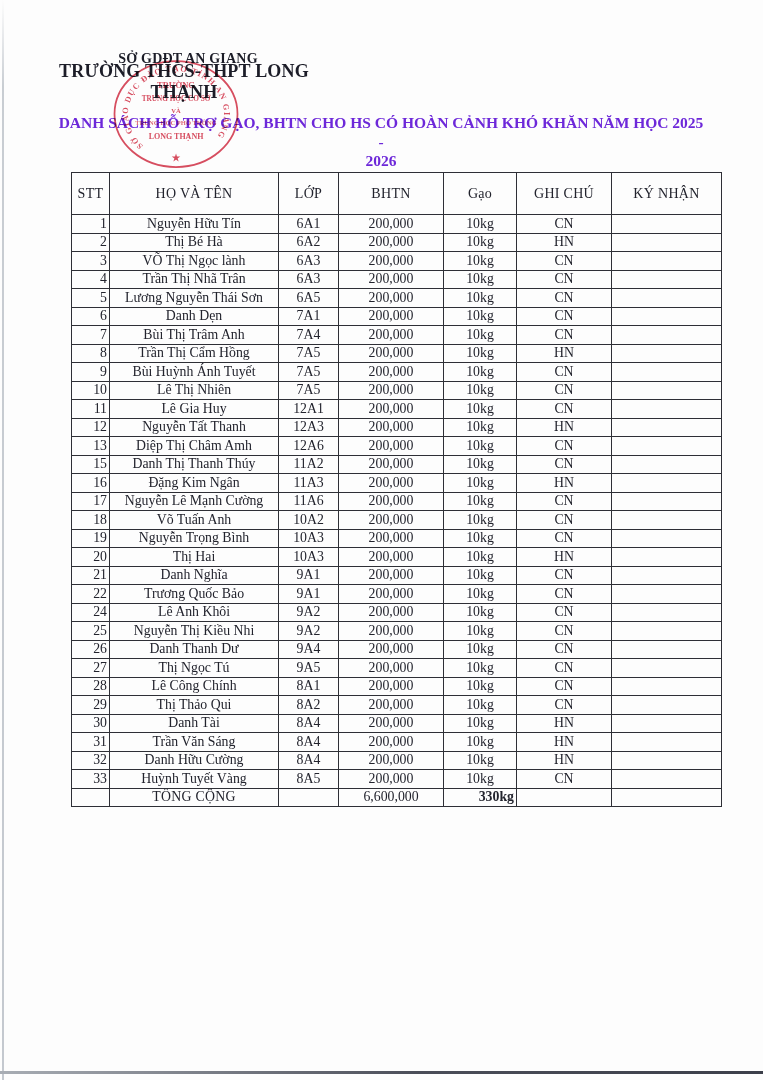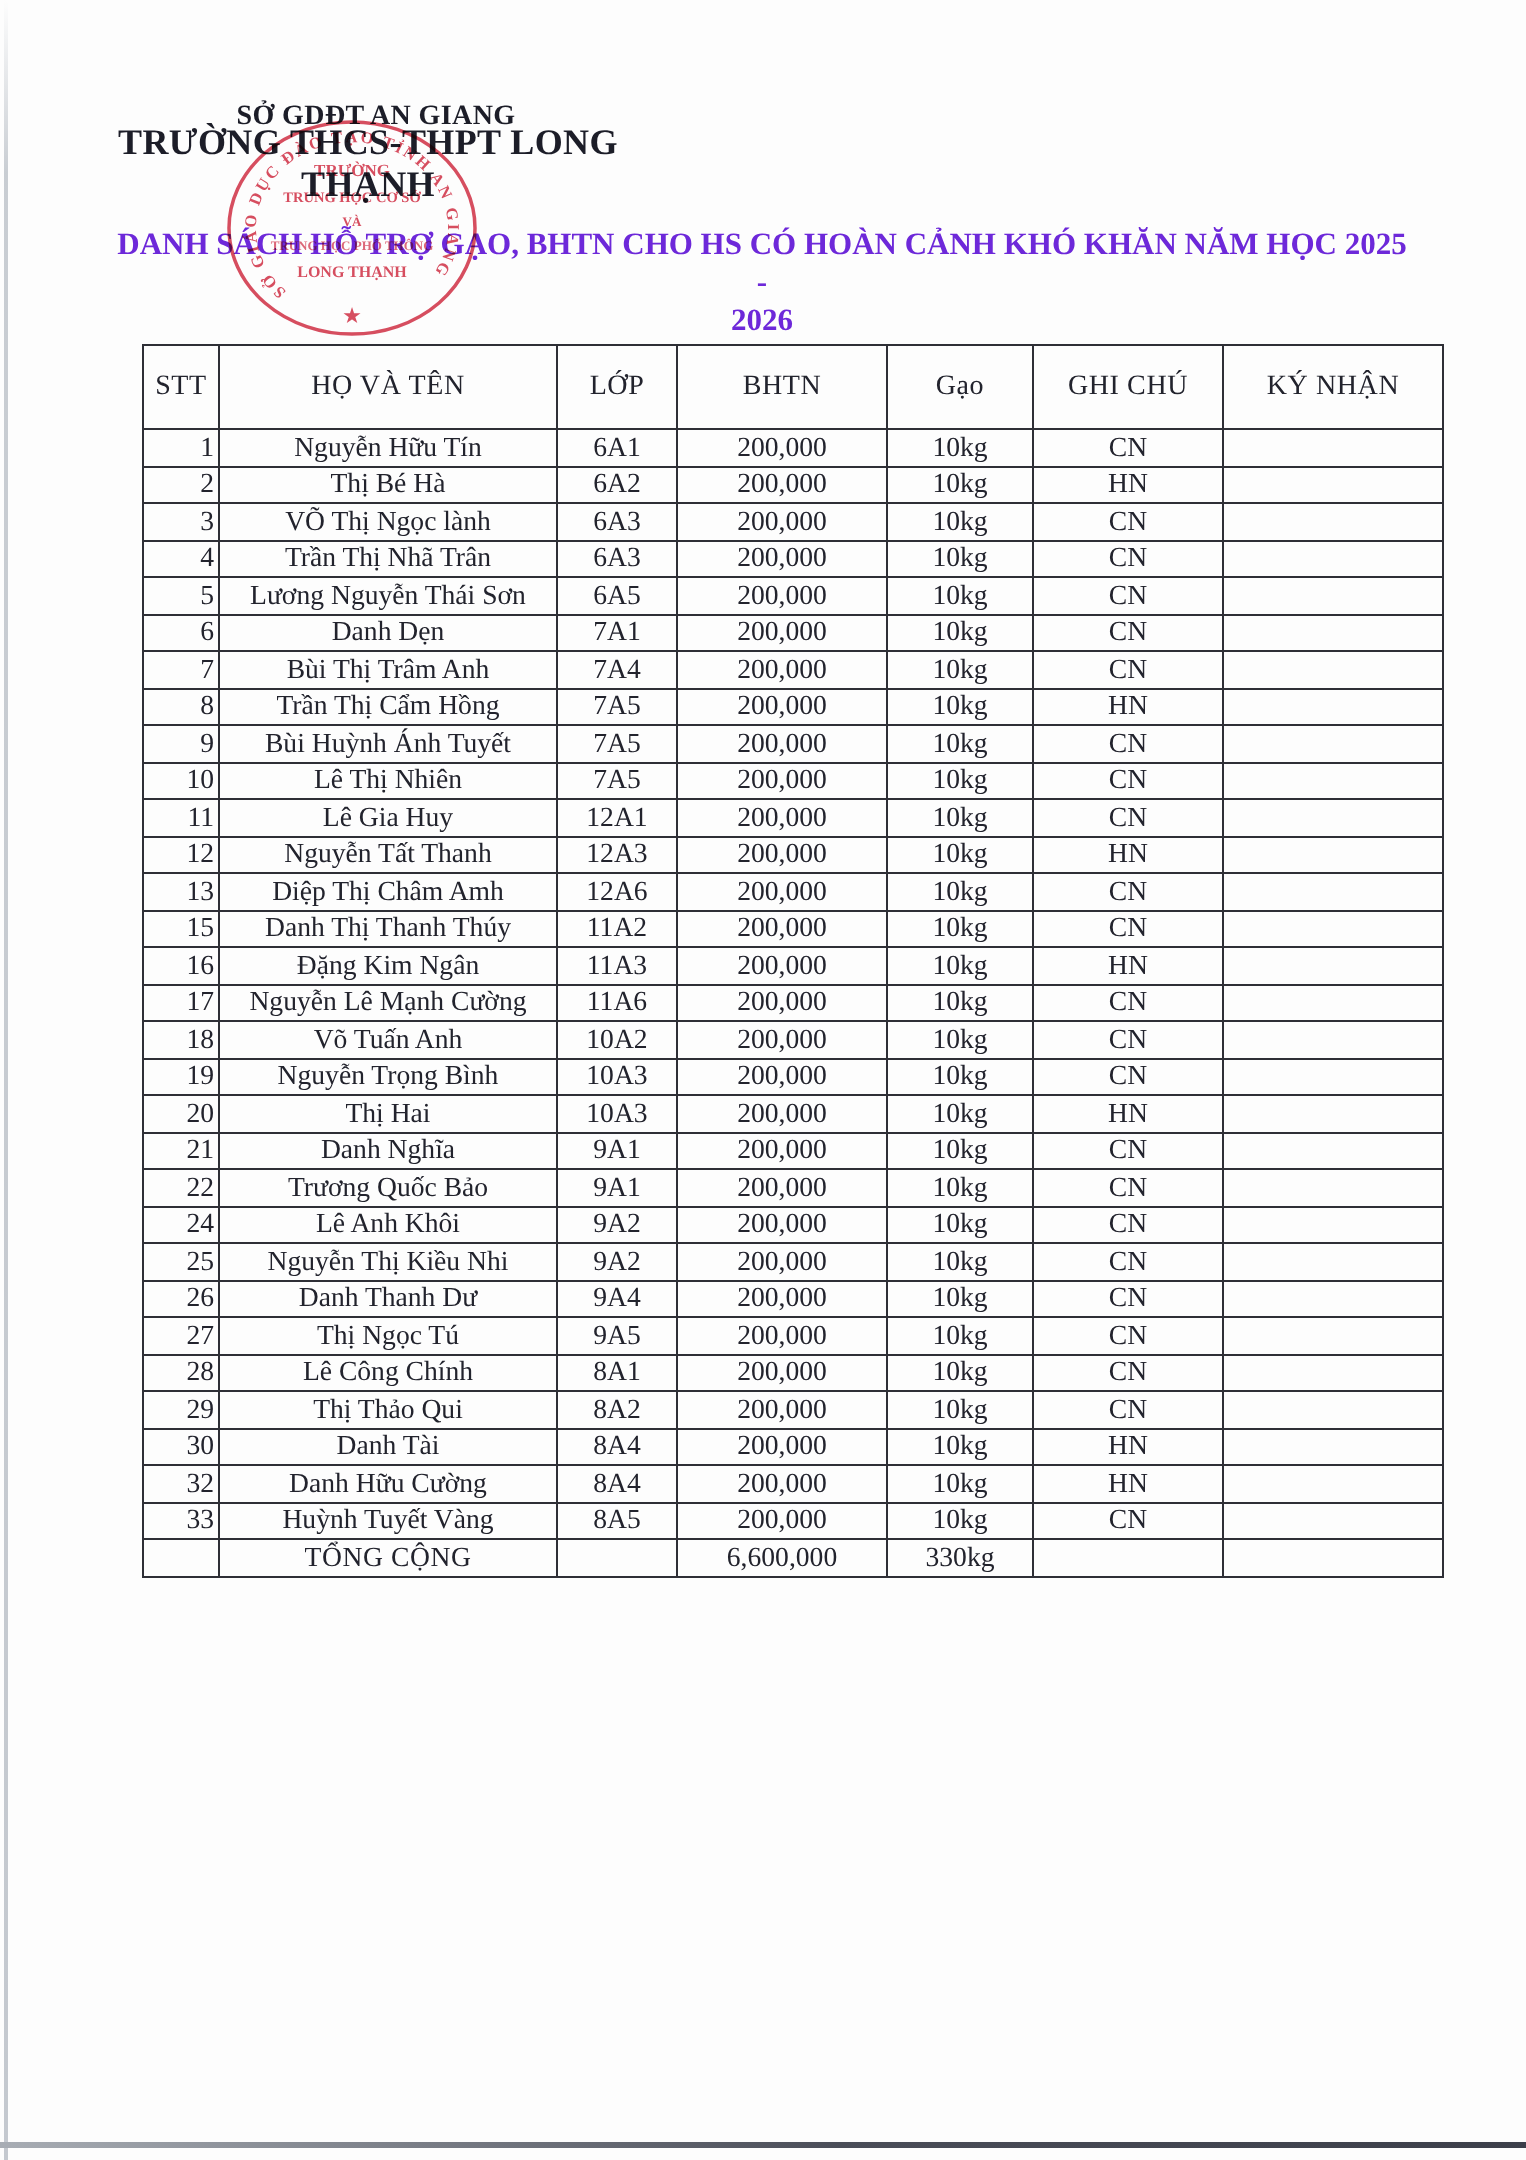--- a/index.html
+++ b/index.html
@@ -38,21 +38,21 @@
     overflow:hidden;white-space:nowrap;
   }
   table.support{border:1.5px solid #2e2f36;}
   table.support thead tr{height:42px;}
   table.support thead th{font-weight:normal;font-size:14px;text-align:center;letter-spacing:.3px;}
   table.support tbody tr{height:18.5px;}
   td.c-stt{text-align:right;padding-right:4px;}
   td.c-name{text-align:center;padding-left:4px;}
   td.c-class,td.c-bhtn,td.c-gao,td.c-note,td.c-sign{text-align:center;}
   tr.total-row{height:18px;}
-  tr.total-row td.c-gao{font-weight:normal;}
+  tr.total-row td.c-gao{font-weight:bold;text-align:right;}
   tr.total-row td.c-name{letter-spacing:.3px;}
 </style>
 </head>
 <body>
 
 <div class="scan-left-edge"></div>
 <div class="scan-bottom-edge"></div>
 
 <div class="org org1">SỞ GDĐT AN GIANG</div>
 <div class="org org2">TRƯỜNG THCS-THPT LONG THẠNH</div>
@@ -350,20 +350,29 @@
       <tr>
         <td class="c-stt">30</td>
         <td class="c-name">Danh Tài</td>
         <td class="c-class">8A4</td>
         <td class="c-bhtn">200,000</td>
         <td class="c-gao">10kg</td>
         <td class="c-note">HN</td>
         <td class="c-sign"></td>
       </tr>
       <tr>
+        <td class="c-stt">31</td>
+        <td class="c-name">Trần Văn Sáng</td>
+        <td class="c-class">8A4</td>
+        <td class="c-bhtn">200,000</td>
+        <td class="c-gao">10kg</td>
+        <td class="c-note">HN</td>
+        <td class="c-sign"></td>
+      </tr>
+      <tr>
         <td class="c-stt">32</td>
         <td class="c-name">Danh Hữu Cường</td>
         <td class="c-class">8A4</td>
         <td class="c-bhtn">200,000</td>
         <td class="c-gao">10kg</td>
         <td class="c-note">HN</td>
         <td class="c-sign"></td>
       </tr>
       <tr>
         <td class="c-stt">33</td>

